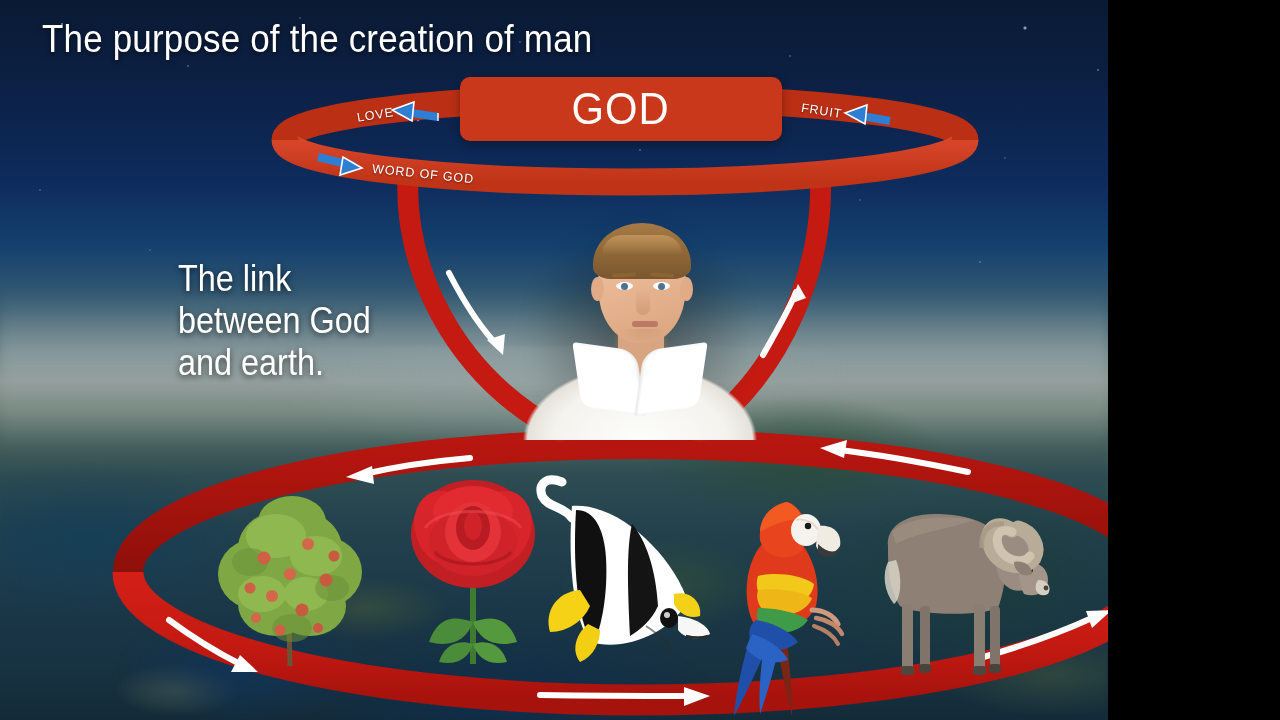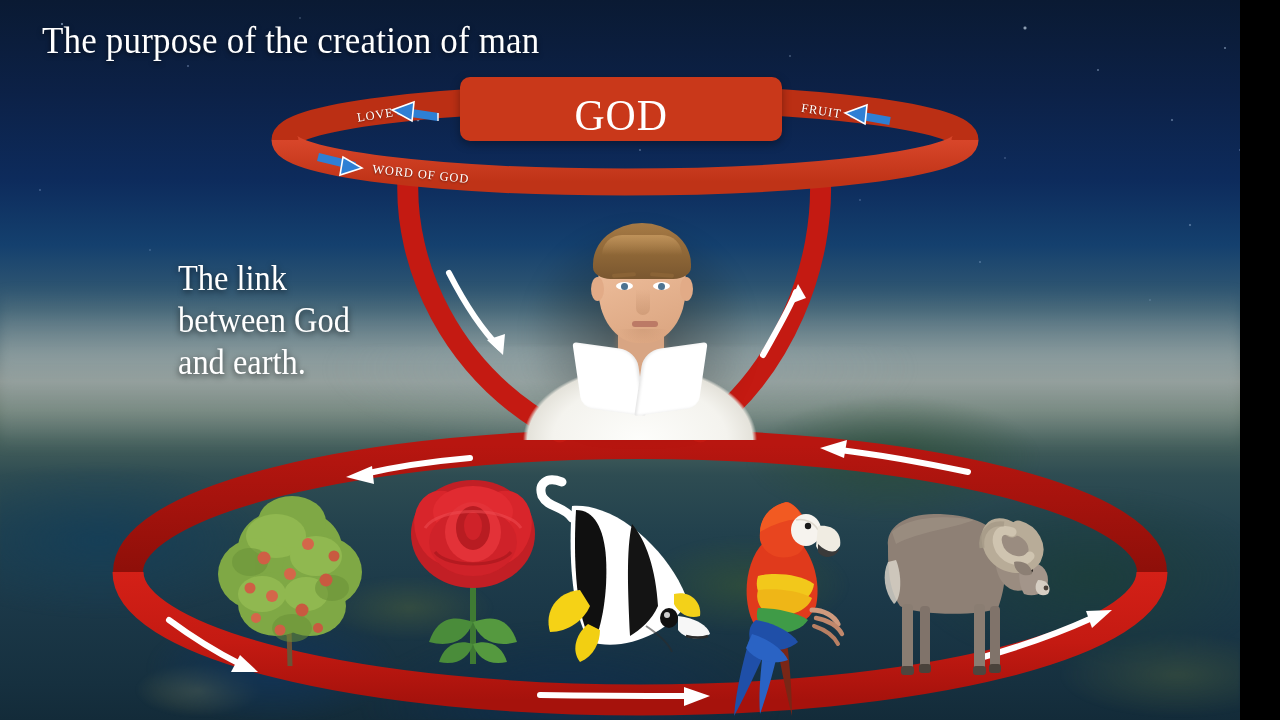--- a/index.html
+++ b/index.html
@@ -1,23 +1,22 @@
 <!DOCTYPE html>
 <html><head>
 <meta charset="utf-8">
 <style>
   html,body{margin:0;padding:0;background:#000;}
   body{font-family:"Liberation Sans", sans-serif;}
 
   #stage{
     position:relative;
-    width:1240px;height:720px;
+    width:1108px;height:720px;
     overflow:hidden;
     user-select:none;
-    font-family:Liberation Serif, serif;
   }
 
   
   .bg-base{
     position:absolute;inset:0;
     background:
       linear-gradient(180deg,
         #0a1a33 0%,
         #0c2147 13%,
         #0d2b5c 25%,
@@ -97,21 +96,21 @@
     transform:scaleX(.90);transform-origin:left top;
     text-shadow:0 2px 7px rgba(0,0,0,.65);
   }
   .subtitle div{white-space:nowrap;}
 
   
   .god-box{
     position:absolute;left:460px;top:77px;width:322px;height:64px;
     background:#c9381a;border-radius:10px;
     box-shadow:0 3px 10px rgba(0,0,0,.35);
-    display:flex;align-items:flex-end;justify-content:center;
+    display:flex;align-items:center;justify-content:center;
     z-index:7;
   }
   .god-box span{
     color:#fff;font-size:44px;font-weight:300;letter-spacing:1px;
     transform:scaleX(.95);
   }
 
   
   svg.layer{position:absolute;left:0;top:0;width:1280px;height:720px;overflow:visible;}
 

